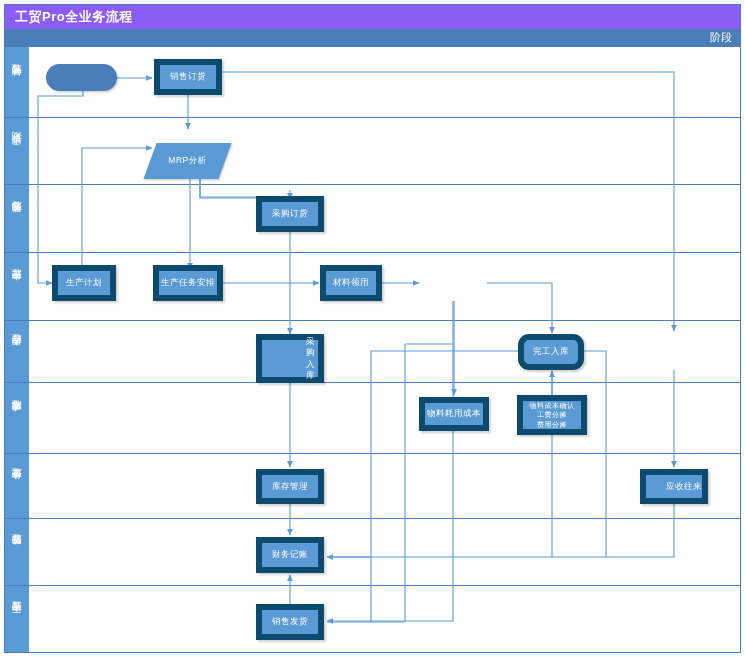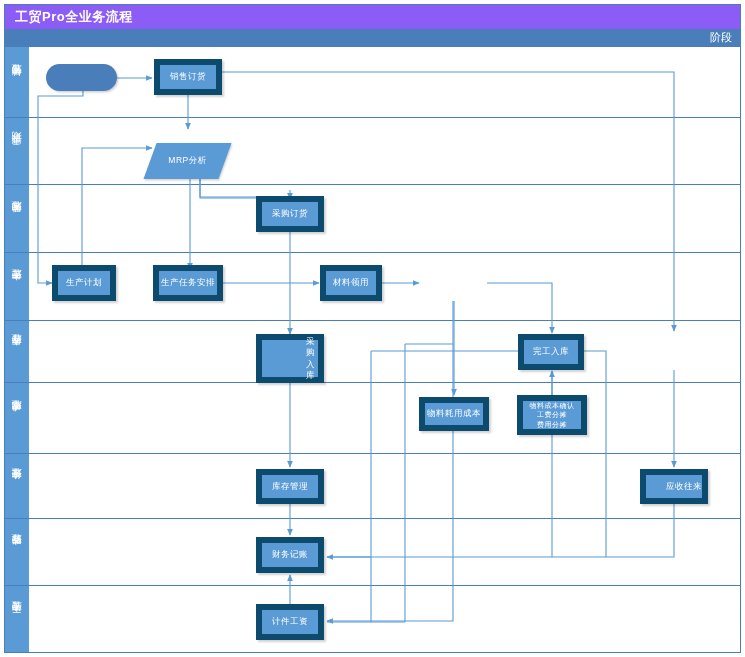--- a/index.html
+++ b/index.html
@@ -223,21 +223,21 @@
 
   <div class="node" style="left:320px;top:265px;width:62px;height:36px;">
     <span>材料领用</span>
   </div>
 
 
   <div class="node" style="left:256px;top:334px;width:68px;height:49px;padding-left:41px;">
     <span>采购入库</span>
   </div>
 
-  <div class="node" style="left:518px;top:334px;width:66px;height:36px;">
+  <div class="node" style="left:518px;top:334px;width:66px;height:36px;border-radius:11px;">
     <span>完工入库</span>
   </div>
 
 
   <div class="node" style="left:419px;top:397px;width:70px;height:34px;">
     <span>物料耗用成本</span>
   </div>
 
   <div class="node multi" style="left:517px;top:395px;width:70px;height:40px;font-size:7px;">
     <span class="multi">物料成本确认
@@ -251,16 +251,16 @@
 
   <div class="node" style="left:640px;top:469px;width:68px;height:35px;justify-content:flex-end;">
     <span>应收往来</span>
   </div>
 
   <div class="node" style="left:256px;top:537px;width:68px;height:36px;">
     <span>财务记账</span>
   </div>
 
   <div class="node" style="left:256px;top:604px;width:68px;height:36px;">
-    <span>计件工资</span>
+    <span>销售发货</span>
   </div>
 
 </div>
 
 </body></html>

